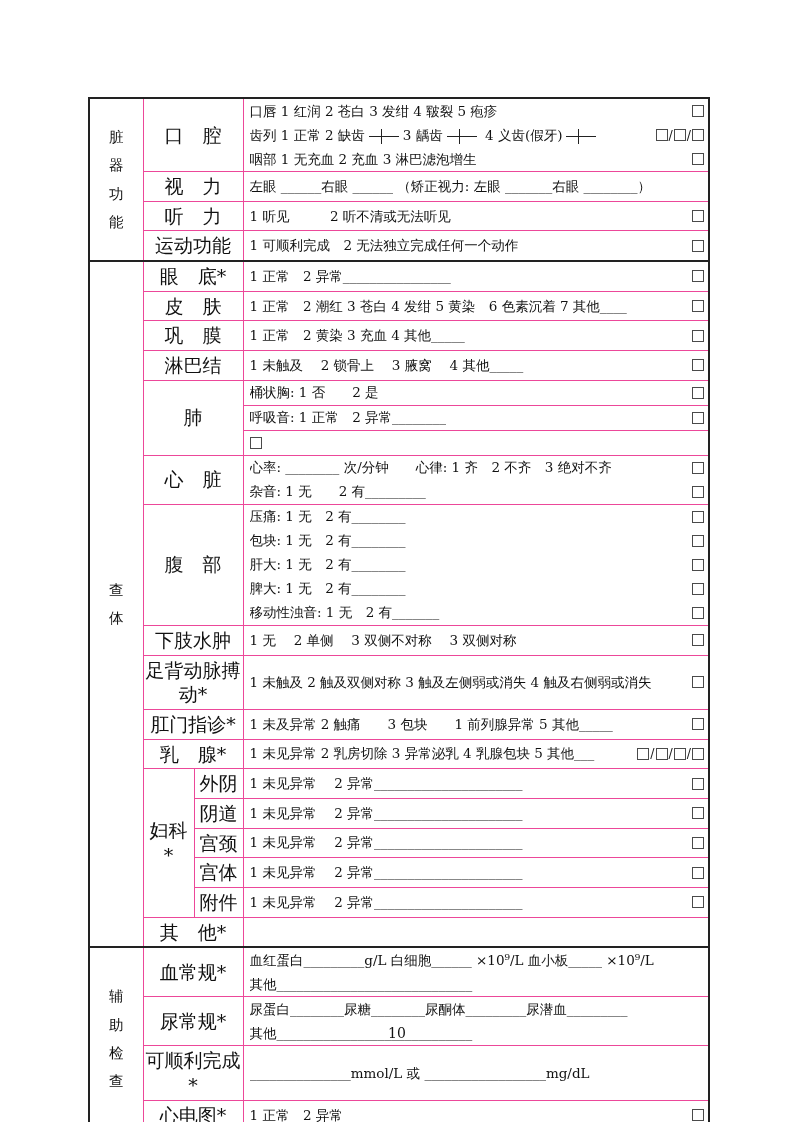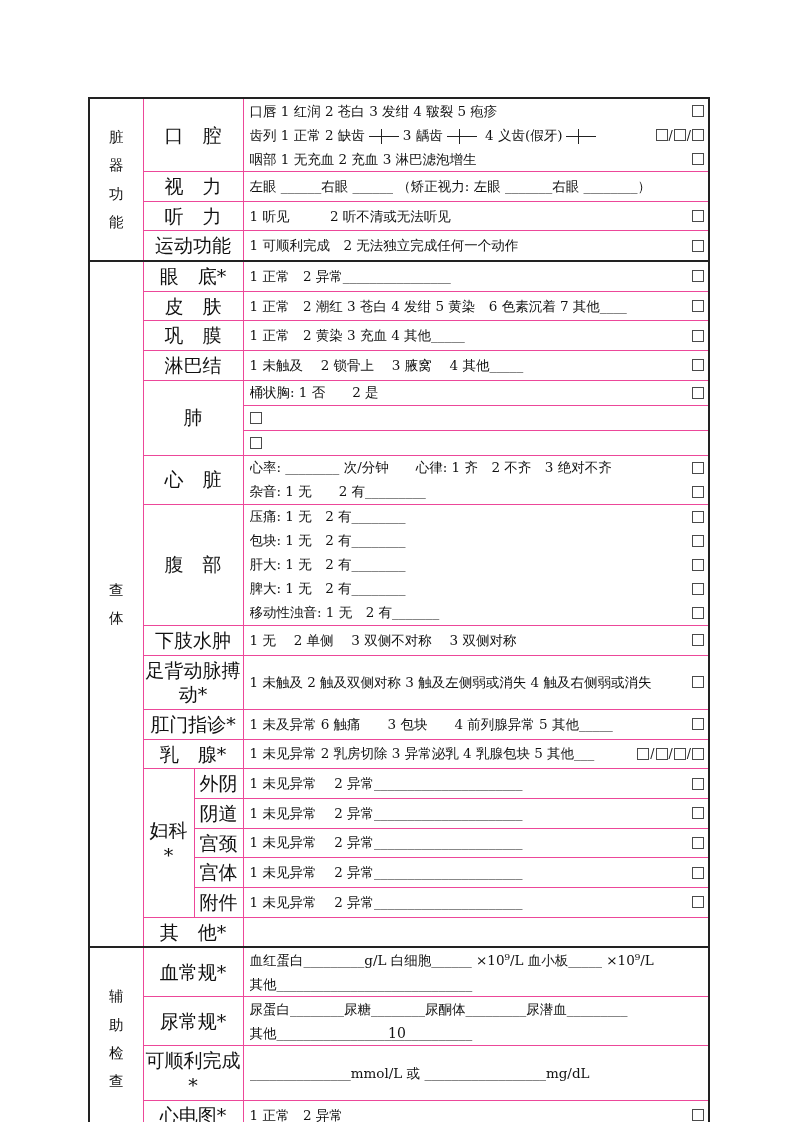--- a/index.html
+++ b/index.html
@@ -165,20 +165,21 @@
           <td class="content-cell">
             <div class="line">
               <span class="line-text">桶状胸: 1 否　　2 是</span>
               <span class="cbx"></span>
             </div>
           </td>
         </tr>
         <tr>
           <td class="content-cell">
             <div class="line">
+              <span class="line-text">呼吸音: 1 正常　2 异常________</span>
               <span class="cbx"></span>
             </div>
           </td>
         </tr>
         <tr>
           <td class="content-cell">
             <div class="line">
               <span class="cbx"></span>
             </div>
           </td>
@@ -236,21 +237,21 @@
             <div class="line">
               <span class="line-text">1 未触及 2 触及双侧对称 3 触及左侧弱或消失 4 触及右侧弱或消失</span>
               <span class="cbx"></span>
             </div>
           </td>
         </tr>
         <tr>
           <td class="row-label" colspan="2">肛门指诊*</td>
           <td class="content-cell">
             <div class="line">
-              <span class="line-text">1 未及异常 6 触痛　　3 包块　　4 前列腺异常 5 其他_____</span>
+              <span class="line-text">1 未及异常 2 触痛　　3 包块　　1 前列腺异常 5 其他_____</span>
               <span class="cbx"></span>
             </div>
           </td>
         </tr>
         <tr>
           <td class="row-label" colspan="2">乳　腺*</td>
           <td class="content-cell">
             <div class="line">
               <span class="line-text">1 未见异常 2 乳房切除 3 异常泌乳 4 乳腺包块 5 其他___</span>
               <span class="cbg"><span class="cbx"></span>/<span class="cbx"></span>/<span class="cbx"></span>/<span class="cbx"></span></span>

